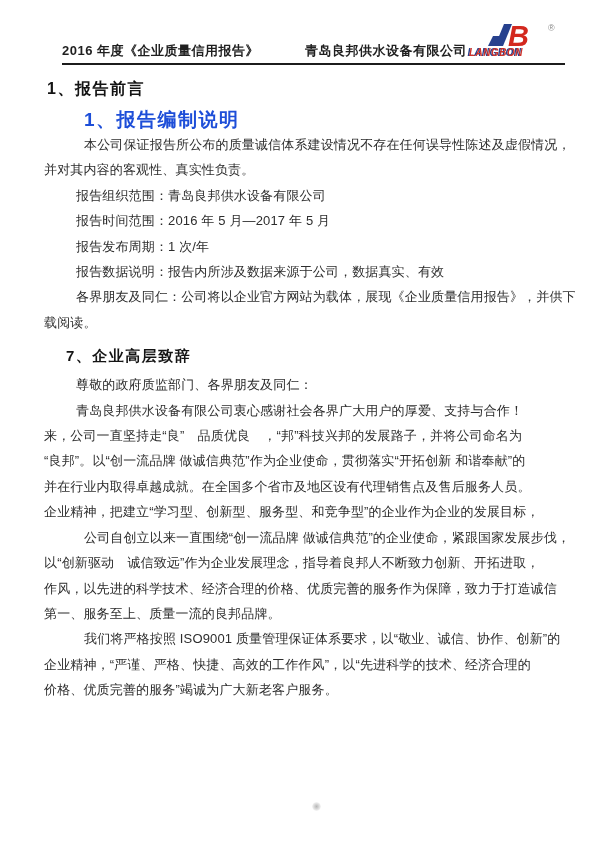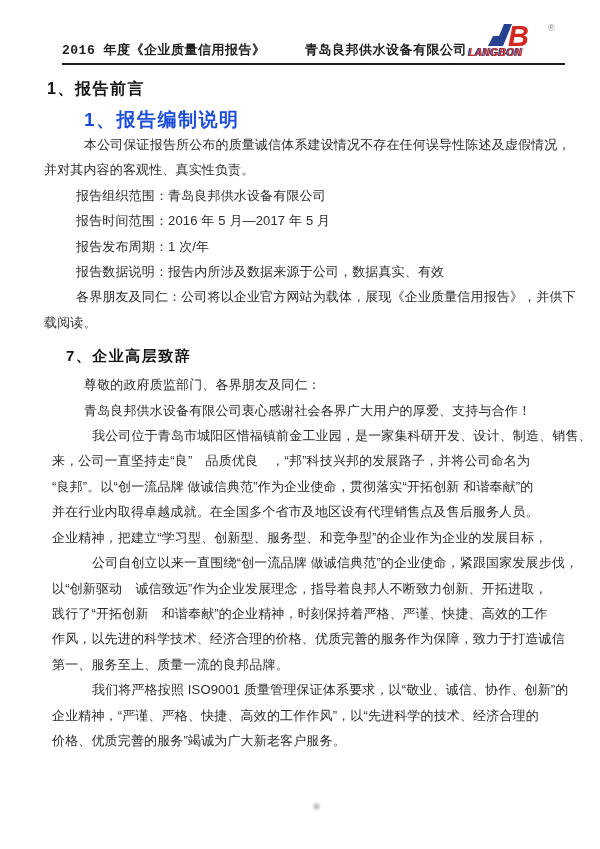--- a/index.html
+++ b/index.html
@@ -5,42 +5,42 @@
   html, body { margin:0; padding:0; background:#e8e8e8; }
   .page {
     position:relative; width:600px; height:849px; margin:0 auto;
     background:#ffffff; overflow:hidden;
     font-family:"Liberation Sans", sans-serif;
   }
   
   .hdr {
     margin:42px 35px 0 62px;
     display:flex; justify-content:space-between; align-items:flex-end;
-    border-bottom:2px solid #1c1c1c; padding-bottom:3px;font-family:Liberation Mono, monospace;
+    border-bottom:2px solid #1c1c1c; padding-bottom:3px;
   }
   .hdr-left, .hdr-right {
     font-size:13px; font-weight:bold; color:#1f1f1f;
     letter-spacing:0.5px; line-height:18px; white-space:nowrap;
   }
   .hdr-right { padding-right:98px; }
   .logo-mark { position:absolute; left:484px; top:22px; width:60px; height:27px; }
   .logo-reg { position:absolute; left:548px; top:23px; font-size:9px; color:#8a8a8a; }
   .logo-word {
     position:absolute; left:469px; top:47px;
     font-style:italic; font-weight:bold; font-size:10px;
     color:#cd3129; text-shadow:-1.5px 0 0 #27418e; letter-spacing:0.5px;
     white-space:nowrap;
   }
   
   .doc { padding:0 42px 0 44px; color:#2d2d2d; }
   .h1  { margin:14px 0 0 3px;  font-size:16px; font-weight:bold; color:#141414; letter-spacing:1.5px; line-height:20px; }
   .h11 { margin:12px 0 0 40px; font-size:19px; font-weight:bold; color:#1d4ed8; letter-spacing:1.5px; line-height:18px; }
   .h2  { margin:12px 0 0 22px; font-size:15px; font-weight:bold; color:#141414; letter-spacing:1.5px; line-height:18px; }
   .blk  { margin-top:3px; }
-  .blk2 { margin-top:7px;margin-left:8px; }
+  .blk2 { margin-top:7px; }
   .line { font-size:13px; line-height:25.4px; letter-spacing:0.15px; white-space:nowrap; }
   .ind-p { padding-left:40px; }  
   .ind-l { padding-left:32px; }  
   .smudge {
     position:absolute; left:312px; top:802px; width:9px; height:9px; border-radius:50%;
     background:radial-gradient(circle, rgba(110,110,110,.5), rgba(150,150,150,.18) 60%, rgba(255,255,255,0) 75%);
   }
 </style>
 </head>
 <body>
@@ -76,28 +76,26 @@
       <div class="line ind-l">报告数据说明：报告内所涉及数据来源于公司，数据真实、有效</div>
       <div class="line ind-l">各界朋友及同仁：公司将以企业官方网站为载体，展现《企业质量信用报告》，并供下</div>
       <div class="line">载阅读。</div>
     </div>
 
     <div class="h2">7、企业高层致辞</div>
 
     <div class="blk2">
       <div class="line ind-l">尊敬的政府质监部门、各界朋友及同仁：</div>
       <div class="line ind-l">青岛良邦供水设备有限公司衷心感谢社会各界广大用户的厚爱、支持与合作！</div>
-      <div class="line ind-p">我公司位于青岛市城阳区惜福镇前金工业园，是一家集科研开发、设计、制造、销售、</div>
       <div class="line">来，公司一直坚持走“良”　品质优良　，“邦”科技兴邦的发展路子，并将公司命名为</div>
       <div class="line">“良邦”。以“创一流品牌 做诚信典范”作为企业使命，贯彻落实“开拓创新 和谐奉献”的</div>
       <div class="line">并在行业内取得卓越成就。在全国多个省市及地区设有代理销售点及售后服务人员。</div>
       <div class="line">企业精神，把建立“学习型、创新型、服务型、和竞争型”的企业作为企业的发展目标，</div>
       <div class="line ind-p">公司自创立以来一直围绕“创一流品牌 做诚信典范”的企业使命，紧跟国家发展步伐，</div>
       <div class="line">以“创新驱动　诚信致远”作为企业发展理念，指导着良邦人不断致力创新、开拓进取，</div>
-      <div class="line">践行了“开拓创新　和谐奉献”的企业精神，时刻保持着严格、严谨、快捷、高效的工作</div>
       <div class="line">作风，以先进的科学技术、经济合理的价格、优质完善的服务作为保障，致力于打造诚信</div>
       <div class="line">第一、服务至上、质量一流的良邦品牌。</div>
       <div class="line ind-p">我们将严格按照 ISO9001 质量管理保证体系要求，以“敬业、诚信、协作、创新”的</div>
       <div class="line">企业精神，“严谨、严格、快捷、高效的工作作风”，以“先进科学的技术、经济合理的</div>
       <div class="line">价格、优质完善的服务”竭诚为广大新老客户服务。</div>
     </div>
 
   </div>
 
   <div class="smudge"></div>

